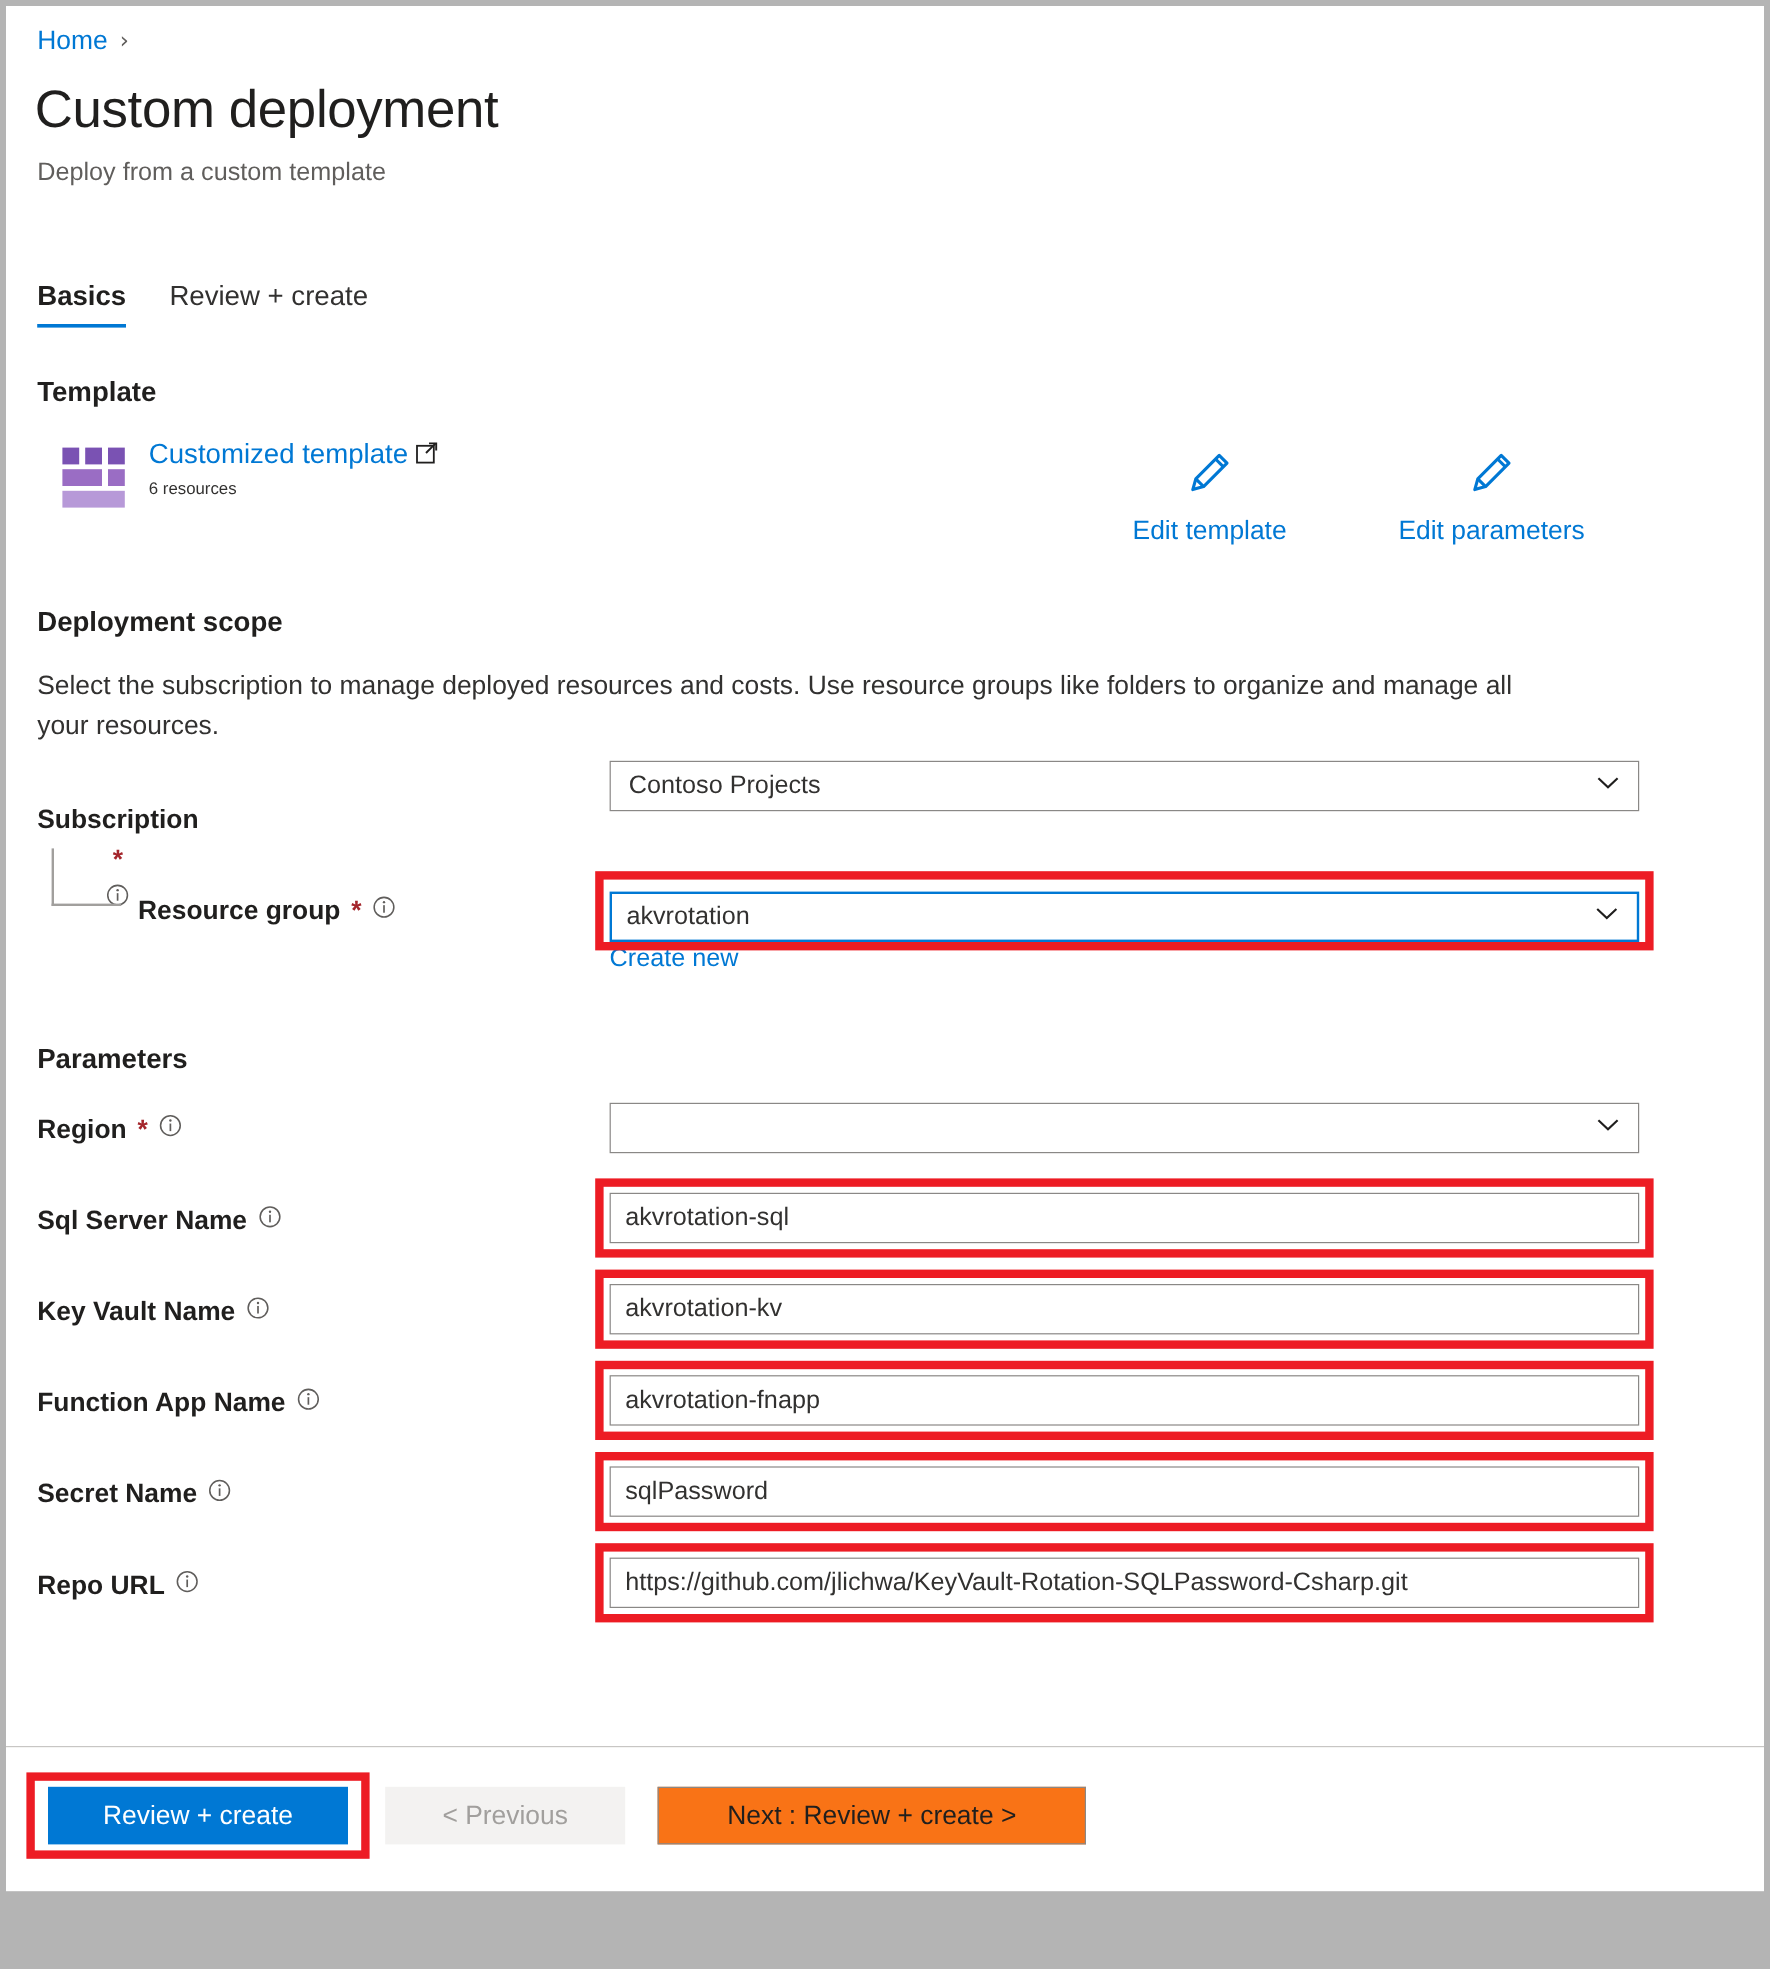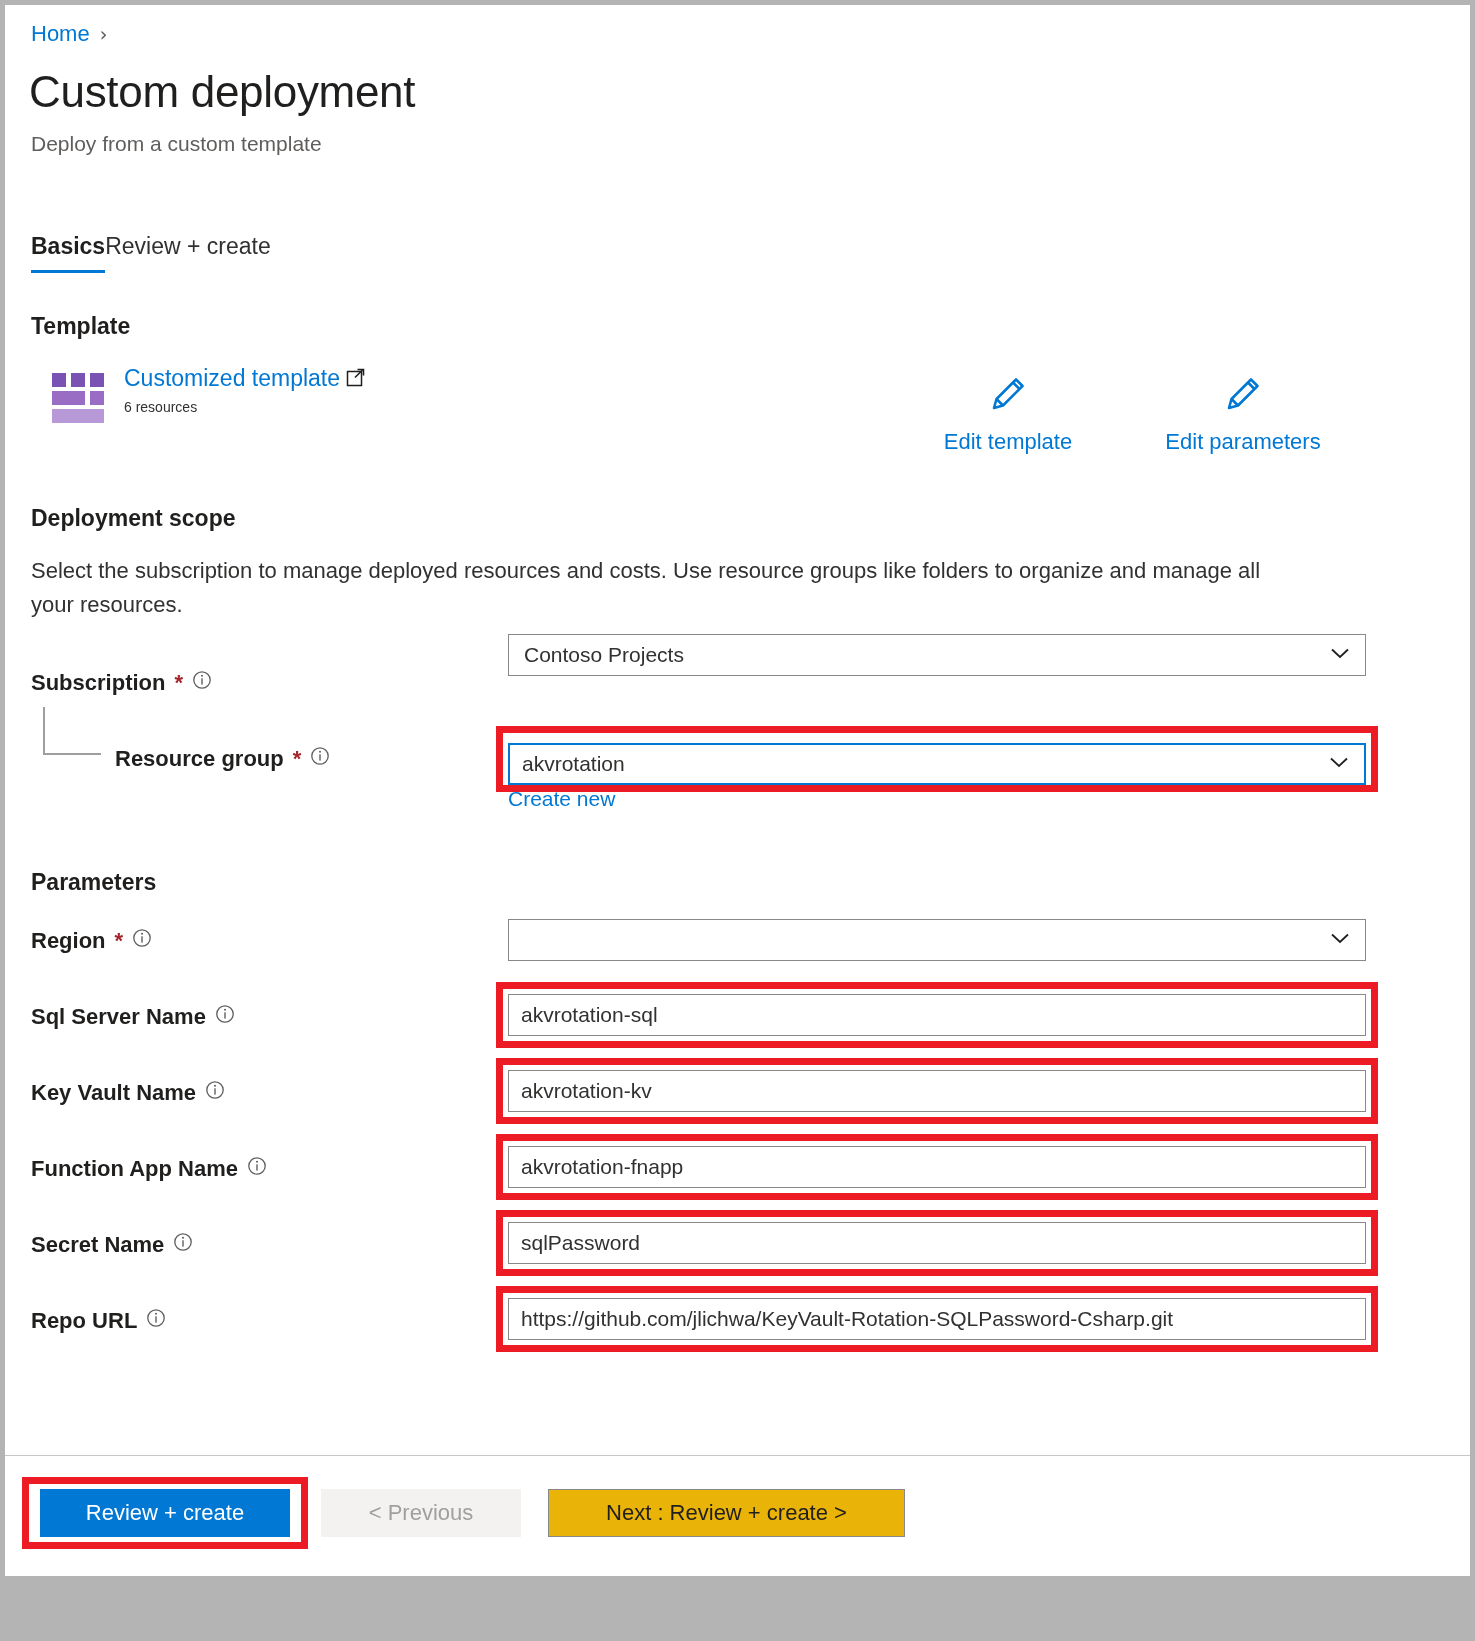--- a/index.html
+++ b/index.html
@@ -52,20 +52,21 @@
     font-size: 21px;
     color: #605e5c;
     font-weight: 400;
   }
 
   
   .tabs {
     position: absolute;
     left: 26px; top: 228px;
     display: flex;
+    gap: 36px;
   }
   .tab {
     font-size: 23px;
     color: #323130;
     padding-bottom: 13px;
     cursor: pointer;
     position: relative;
   }
   .tab.active { font-weight: 600; color: #201f1e; }
   .tab.active::after {
@@ -212,21 +213,21 @@
   .btn-disabled {
     left: 316px; top: 1484px;
     width: 200px;
     background: #f3f2f1;
     color: #a19f9d;
     cursor: default;
   }
   .btn-default {
     left: 543px; top: 1484px;
     width: 357px;
-    background: #eab308;
+    background: #f97316;
     color: #201f1e;
     border: 1px solid #8a8886;
   }
 </style>
 </head>
 <body>
 
 <div class="window">
 
   <div class="breadcrumb">
@@ -284,21 +285,21 @@
         <path d="M11.5 28 L18 34.5" stroke="#0078d4" stroke-width="2.6"></path>
         <path d="M28 11.5 L34.5 18" stroke="#0078d4" stroke-width="2.6"></path>
       </svg>
     </span>
     <span>Edit parameters</span>
   </div>
 
   <div class="section-head" style="left:26px; top:500px;">Deployment scope</div>
   <div class="scope-desc">Select the subscription to manage deployed resources and costs. Use resource groups like folders to organize and manage all your resources.</div>
 
-  <div class="f-label" style="left:26px; top:665px;">
+  <div class="f-label" style="left:26px; top:665px;flex-direction:column;">
     <span>Subscription</span>
     <span class="req">*</span>
     <span class="info-icon">
       <svg width="20" height="20" viewBox="0 0 20 20">
         <circle cx="10" cy="10" r="8.2" fill="none" stroke="#605e5c" stroke-width="1.3"></circle>
         <circle cx="10" cy="5.8" r="1" fill="#605e5c"></circle>
         <rect x="9.3" y="8.3" width="1.4" height="6.3" fill="#605e5c"></rect>
       </svg>
     </span>
   </div>

